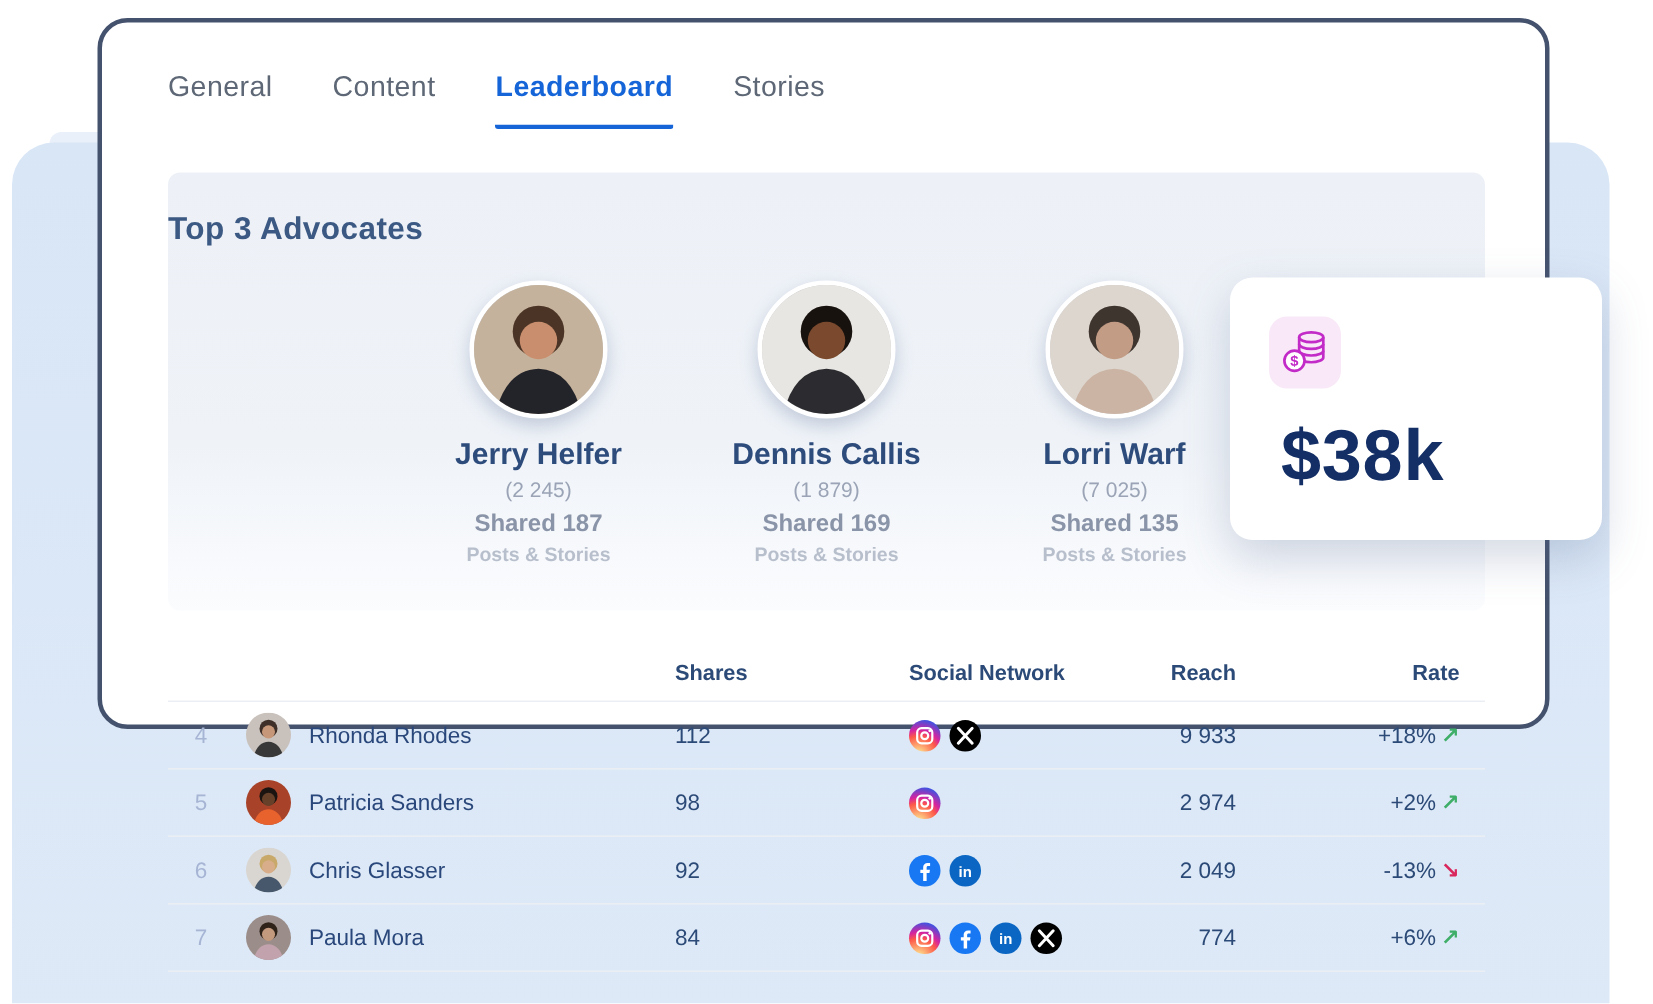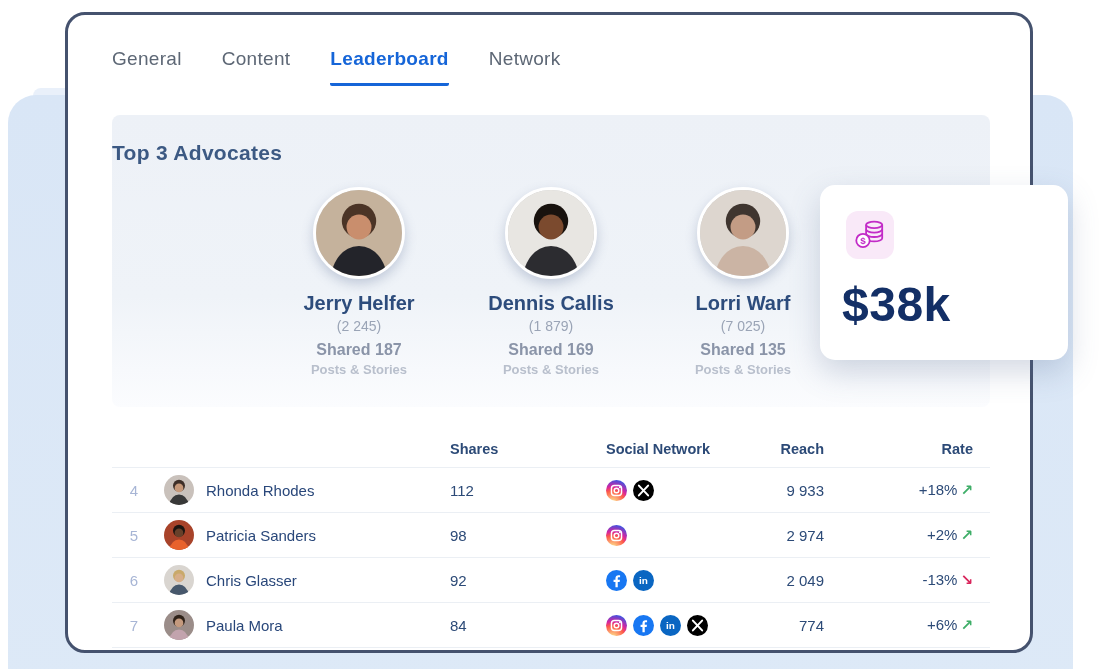--- a/index.html
+++ b/index.html
@@ -6,21 +6,21 @@
   body { background:#fff; font-family:"Liberation Sans","DejaVu Sans",sans-serif; }
   #stage { position:relative; width:1102px; height:669px; background:#fff; overflow:hidden; }
 
   
   .bg-shape { position:absolute; left:8px; top:95px; width:1065px; height:600px;
     background:linear-gradient(180deg,#d9e6f6 0%,#dde9f7 100%); border-radius:28px; }
   .bg-deco { position:absolute; left:33px; top:88px; width:44px; height:56px;
     background:#e9f0fa; border-radius:8px; }
 
   
-  .main-card { position:absolute; left:65px; top:12px; width:968px; height:641px;
+  .main-card { position:absolute; left:65px; top:12px; width:968px; height:474px;
     background:#fff; border:3px solid #45526e; border-radius:20px; z-index:2; }
 
   
   .tabs { position:absolute; left:44px; top:33px; display:flex; gap:40px; font-size:19px; color:#5d6775; }
   .tab { padding-bottom:13px; cursor:pointer; letter-spacing:.3px; }
   .tab.active { color:#1565d8; font-weight:700; border-bottom:3px solid #1565d8; border-radius:2px; }
 
   
   .panel { position:absolute; left:44px; top:100px; width:878px; height:292px;
     background:linear-gradient(180deg,#edf1f7 0%,#eff3f8 62%,#fbfcfe 100%); border-radius:8px; }
@@ -63,35 +63,35 @@
   .card-emv .stat-head { padding:26px 0 0 26px; }
   .icon-sq { border-radius:12px; display:flex; align-items:center; justify-content:center; flex:0 0 auto; }
   .icon-reach { width:40px; height:40px; background:#f4ecfb; }
   .icon-emv { width:48px; height:48px; background:#f9e9f8; }
   .icon-sq svg { width:82%; height:82%; display:block; }
   .stat-label { font-weight:700; color:#1e3c74; line-height:1.18; }
   .card-reach .stat-label { font-size:18px; width:62px; }
   .card-emv .stat-label { font-size:19px; width:118px; }
   .stat-value { font-weight:700; color:#132f66; letter-spacing:.5px; }
   .card-reach .stat-value { padding-left:23px; margin-top:15px; font-size:42px; }
-  .card-emv .stat-value { padding-left:22px; margin-top:18px; font-size:48px; }
+  .card-emv .stat-value { padding-left:34px; margin-top:18px; font-size:48px; }
 </style>
 </head>
 <body>
 
 <div id="stage">
   <div class="bg-deco"></div>
   <div class="bg-shape"></div>
 
   <div class="main-card">
     <div class="tabs">
       <div class="tab">General</div>
       <div class="tab">Content</div>
       <div class="tab active">Leaderboard</div>
-      <div class="tab">Network</div>
+      <div class="tab">Stories</div>
     </div>
 
     <div class="panel">
       <div class="panel-title">Top 3 Advocates</div>
       <div class="advocates">
         <div class="advocate">
           <div class="adv-avatar">
               <svg viewBox="0 0 100 100" preserveAspectRatio="none">
   <rect width="100" height="100" fill="#c5b29c"></rect>
   <circle cx="50" cy="36" r="20" fill="#4b3426"></circle>

